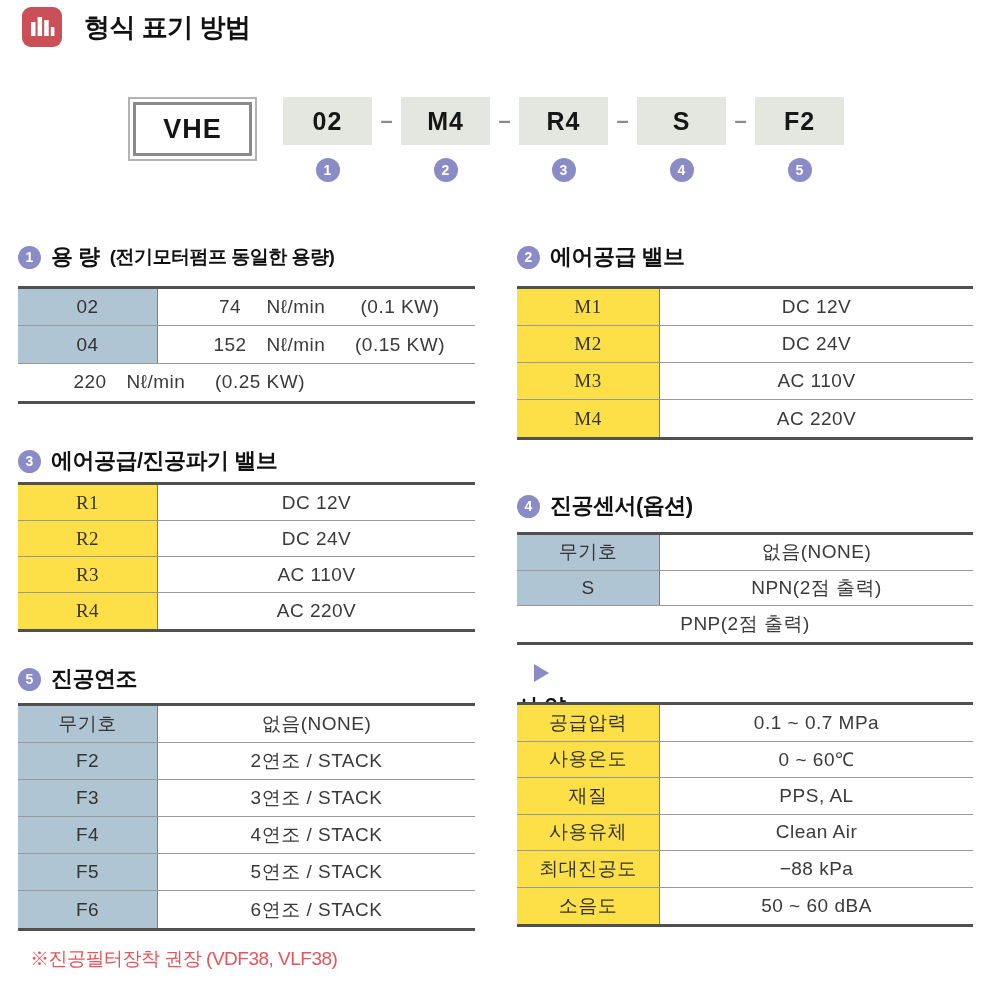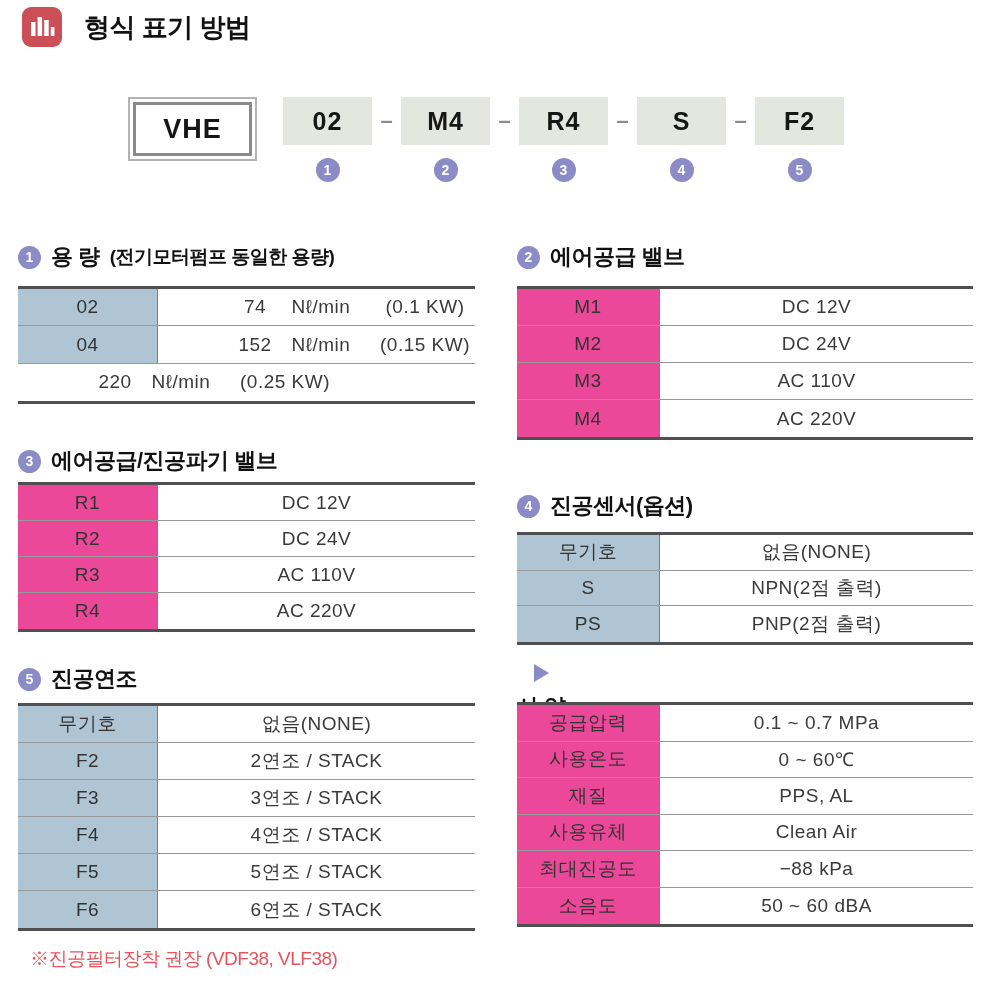--- a/index.html
+++ b/index.html
@@ -66,22 +66,22 @@
   .t-key {
     width:140px; flex:none; display:flex; align-items:center; justify-content:center;
     border-right:1px solid #7d7d7d; font-size:19px; color:#333; letter-spacing:0.5px;
   }
   .right-t .t-key { width:143px; }
   .t-val {
     flex:1; display:flex; align-items:center; justify-content:center;
     font-size:19px; color:#3a3a3a; letter-spacing:0.5px;
   }
   .blue .t-key { background:#b0c5d3; }
-  .gray .t-key { background:#ec4899; }
-  .cap .t-val { justify-content:flex-start;padding-left:25px; }
+  .gray .t-key { background:#fde047;font-family:Liberation Serif, serif; }
+  .cap .t-val { justify-content:flex-start; }
   .v-num { width:40px; margin-left:52px; text-align:center; }
   .v-unit { width:84px; margin-left:4px; text-align:center; }
   .v-pow { width:112px; margin-left:6px; text-align:center; }
 
   
   .footnote { position:absolute; left:30px; top:946px; font-size:19px; color:#e5545a; letter-spacing:-0.5px; }
 </style>
 </head>
 <body>
 
@@ -233,21 +233,20 @@
   <div class="table blue right-t" style="left:517px; top:532px; width:456px; --rh:35.7px;">
       <div class="t-row">
         <div class="t-key">무기호</div>
         <div class="t-val">없음(NONE)</div>
       </div>
       <div class="t-row">
         <div class="t-key">S</div>
         <div class="t-val">NPN(2점 출력)</div>
       </div>
       <div class="t-row">
-        <div class="t-key">PS</div>
         <div class="t-val">PNP(2점 출력)</div>
       </div>
     </div>
 
   <div class="table blue" style="left:18px; top:703px; width:457px; --rh:37px;">
       <div class="t-row">
         <div class="t-key">무기호</div>
         <div class="t-val">없음(NONE)</div>
       </div>
       <div class="t-row">

